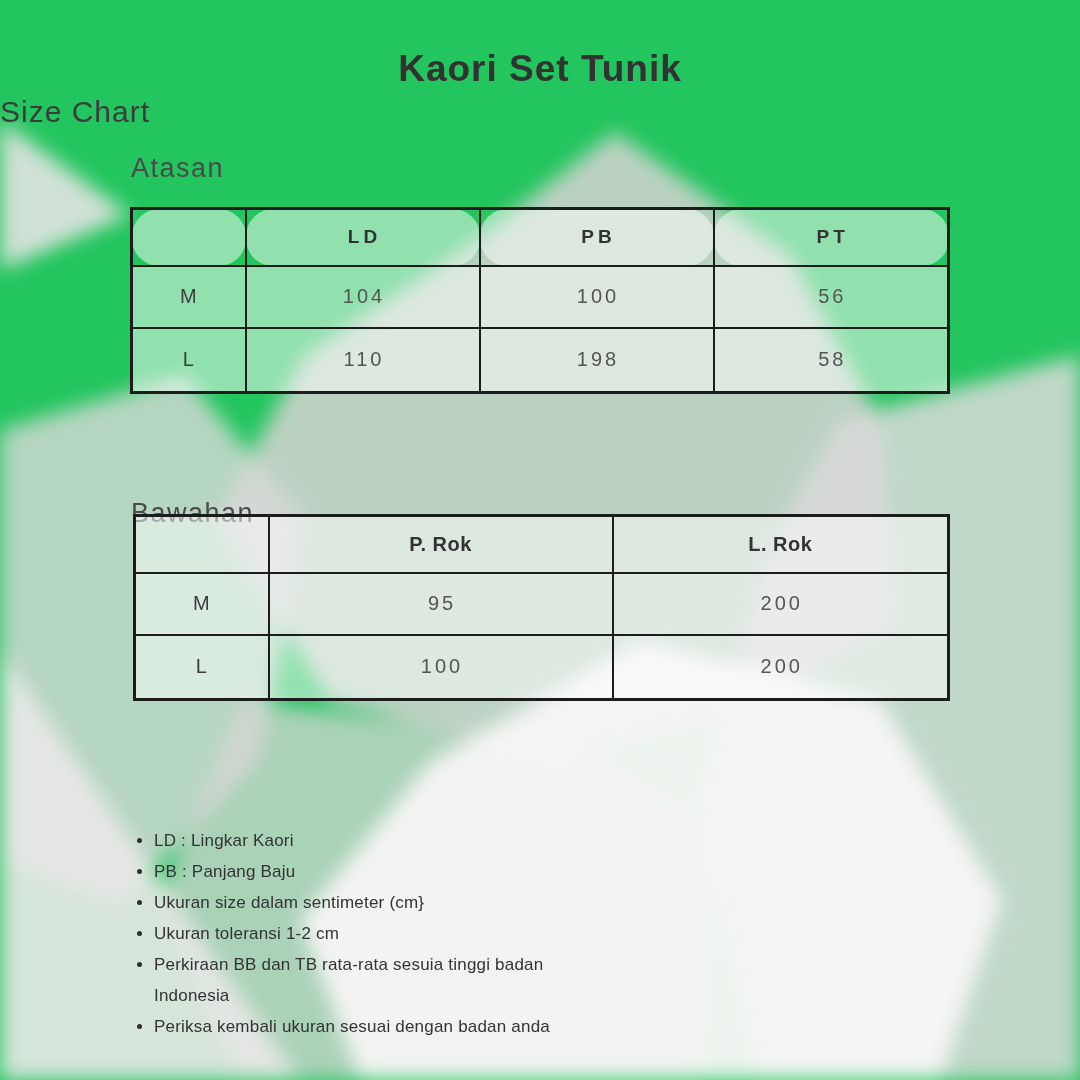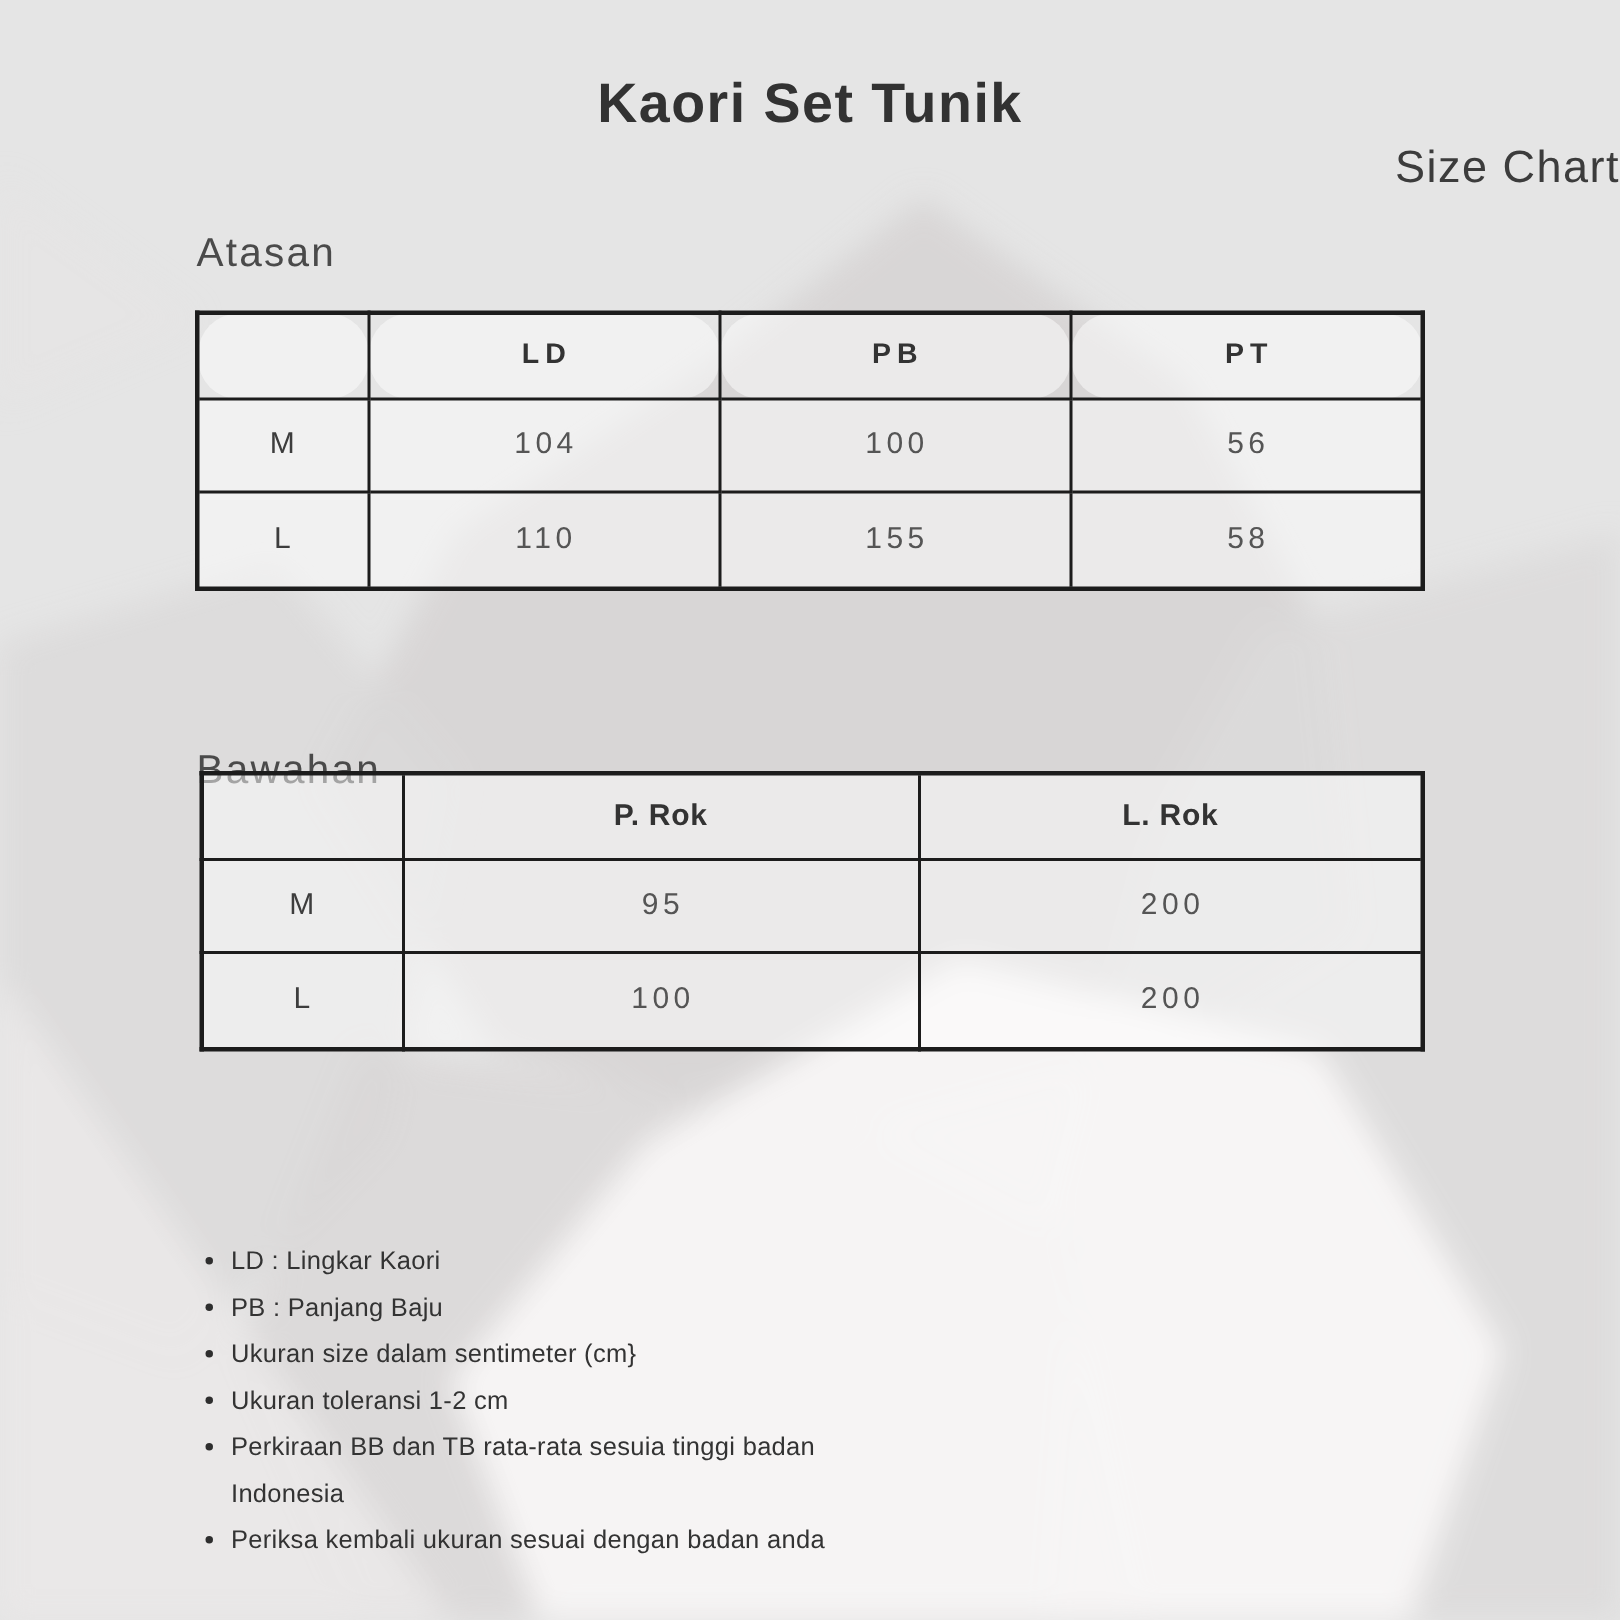--- a/index.html
+++ b/index.html
@@ -1,20 +1,20 @@
 <!DOCTYPE html>
 <html><head>
 <meta charset="utf-8">
 <style>
   html, body { margin: 0; padding: 0; }
   .canvas {
     position: relative;
     width: 1080px;
     height: 1080px;
-    background: #e5e5e5;
+    background: #22c55e;
     overflow: hidden;
     font-family: "Liberation Sans", sans-serif;
     color: #333;
   }
   
   .bg-photo {
     position: absolute;
     inset: 0;
     z-index: 0;
   }
@@ -26,21 +26,21 @@
     top: 48px; left: 0; width: 100%;
     text-align: center;
     font-size: 37px;
     font-weight: 700;
     letter-spacing: 1px;
     color: #323232;
   }
   .page-subtitle {
     position: absolute;
     top: 95px; left: 0; width: 100%;
-    text-align: right;
+    text-align: left;
     font-size: 30px;
     font-weight: 400;
     letter-spacing: 1px;
     color: #3c3c3c;
   }
   .section-heading {
     position: absolute;
     left: 131px;
     font-size: 27px;
     font-weight: 400;
@@ -166,21 +166,21 @@
       <tbody>
         <tr class="r-data1">
           <td class="size-cell">M</td>
           <td class="value-cell">104</td>
           <td class="value-cell">100</td>
           <td class="value-cell">56</td>
         </tr>
         <tr class="r-data2">
           <td class="size-cell">L</td>
           <td class="value-cell">110</td>
-          <td class="value-cell">155</td>
+          <td class="value-cell">198</td>
           <td class="value-cell">58</td>
         </tr>
       </tbody>
     </table>
 
     <div class="section-heading heading-bawahan">Bawahan</div>
 
     <table class="size-table bawahan">
       <colgroup>
         <col style="width:134px">

